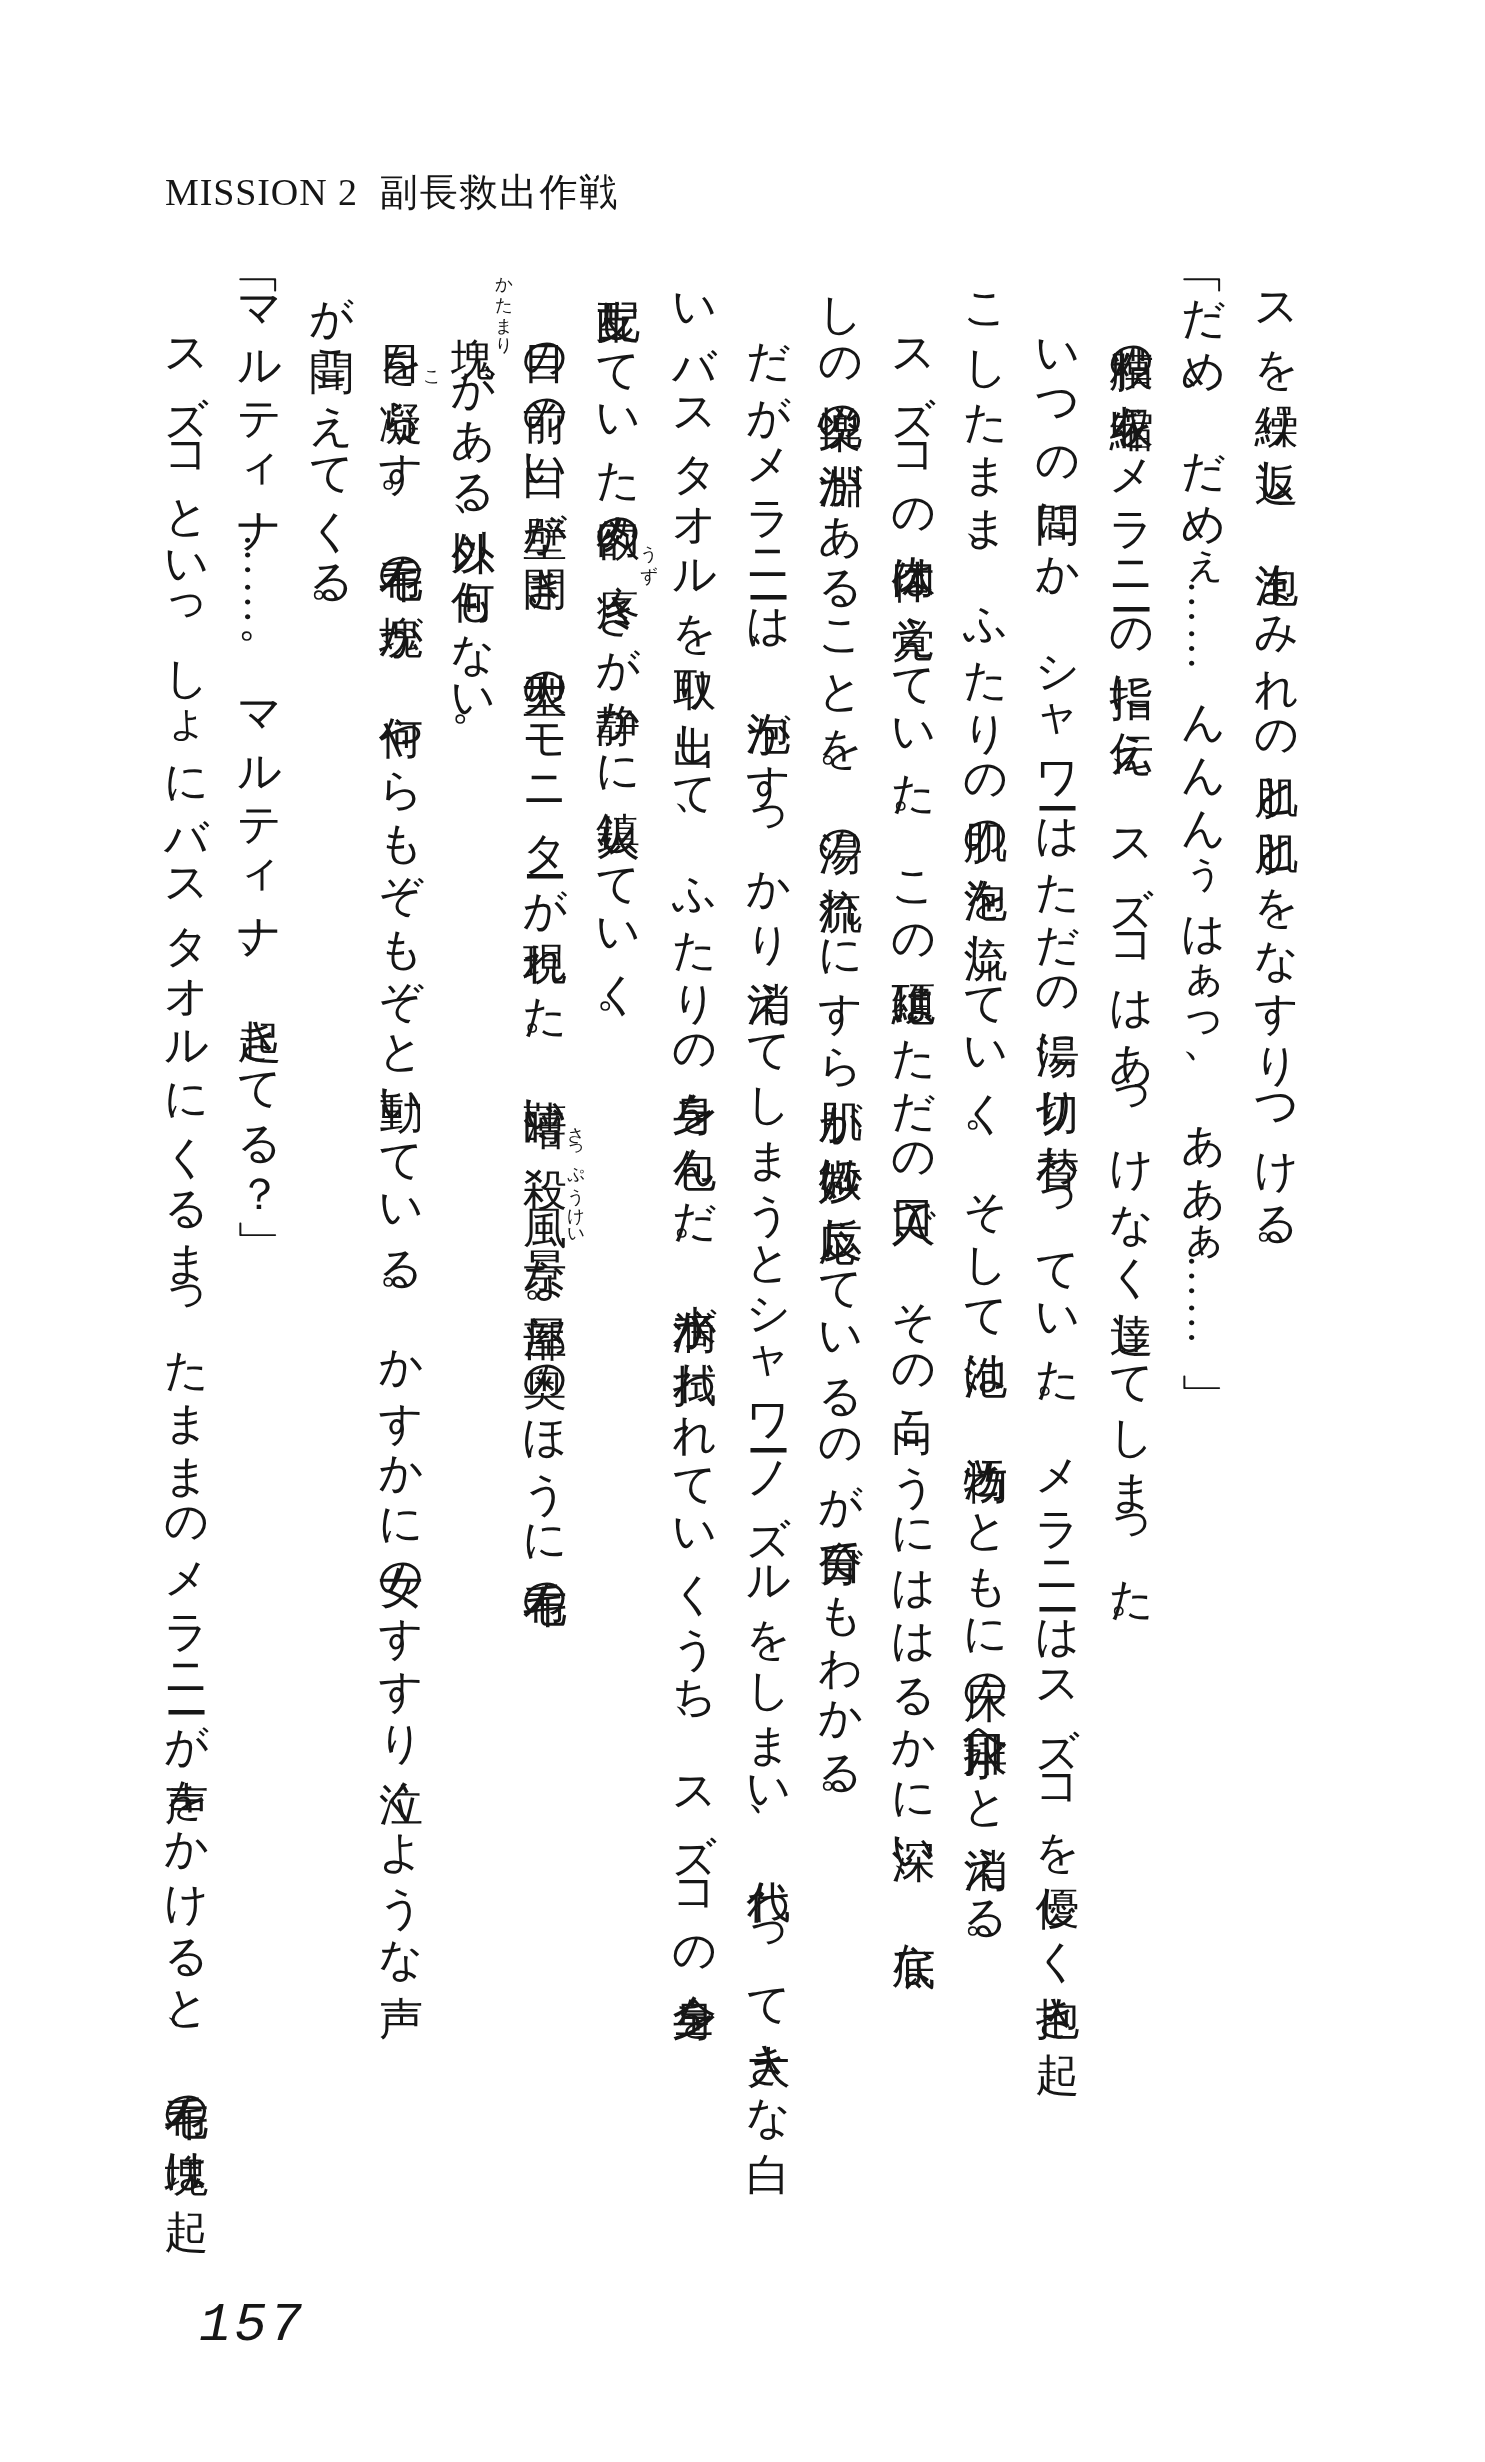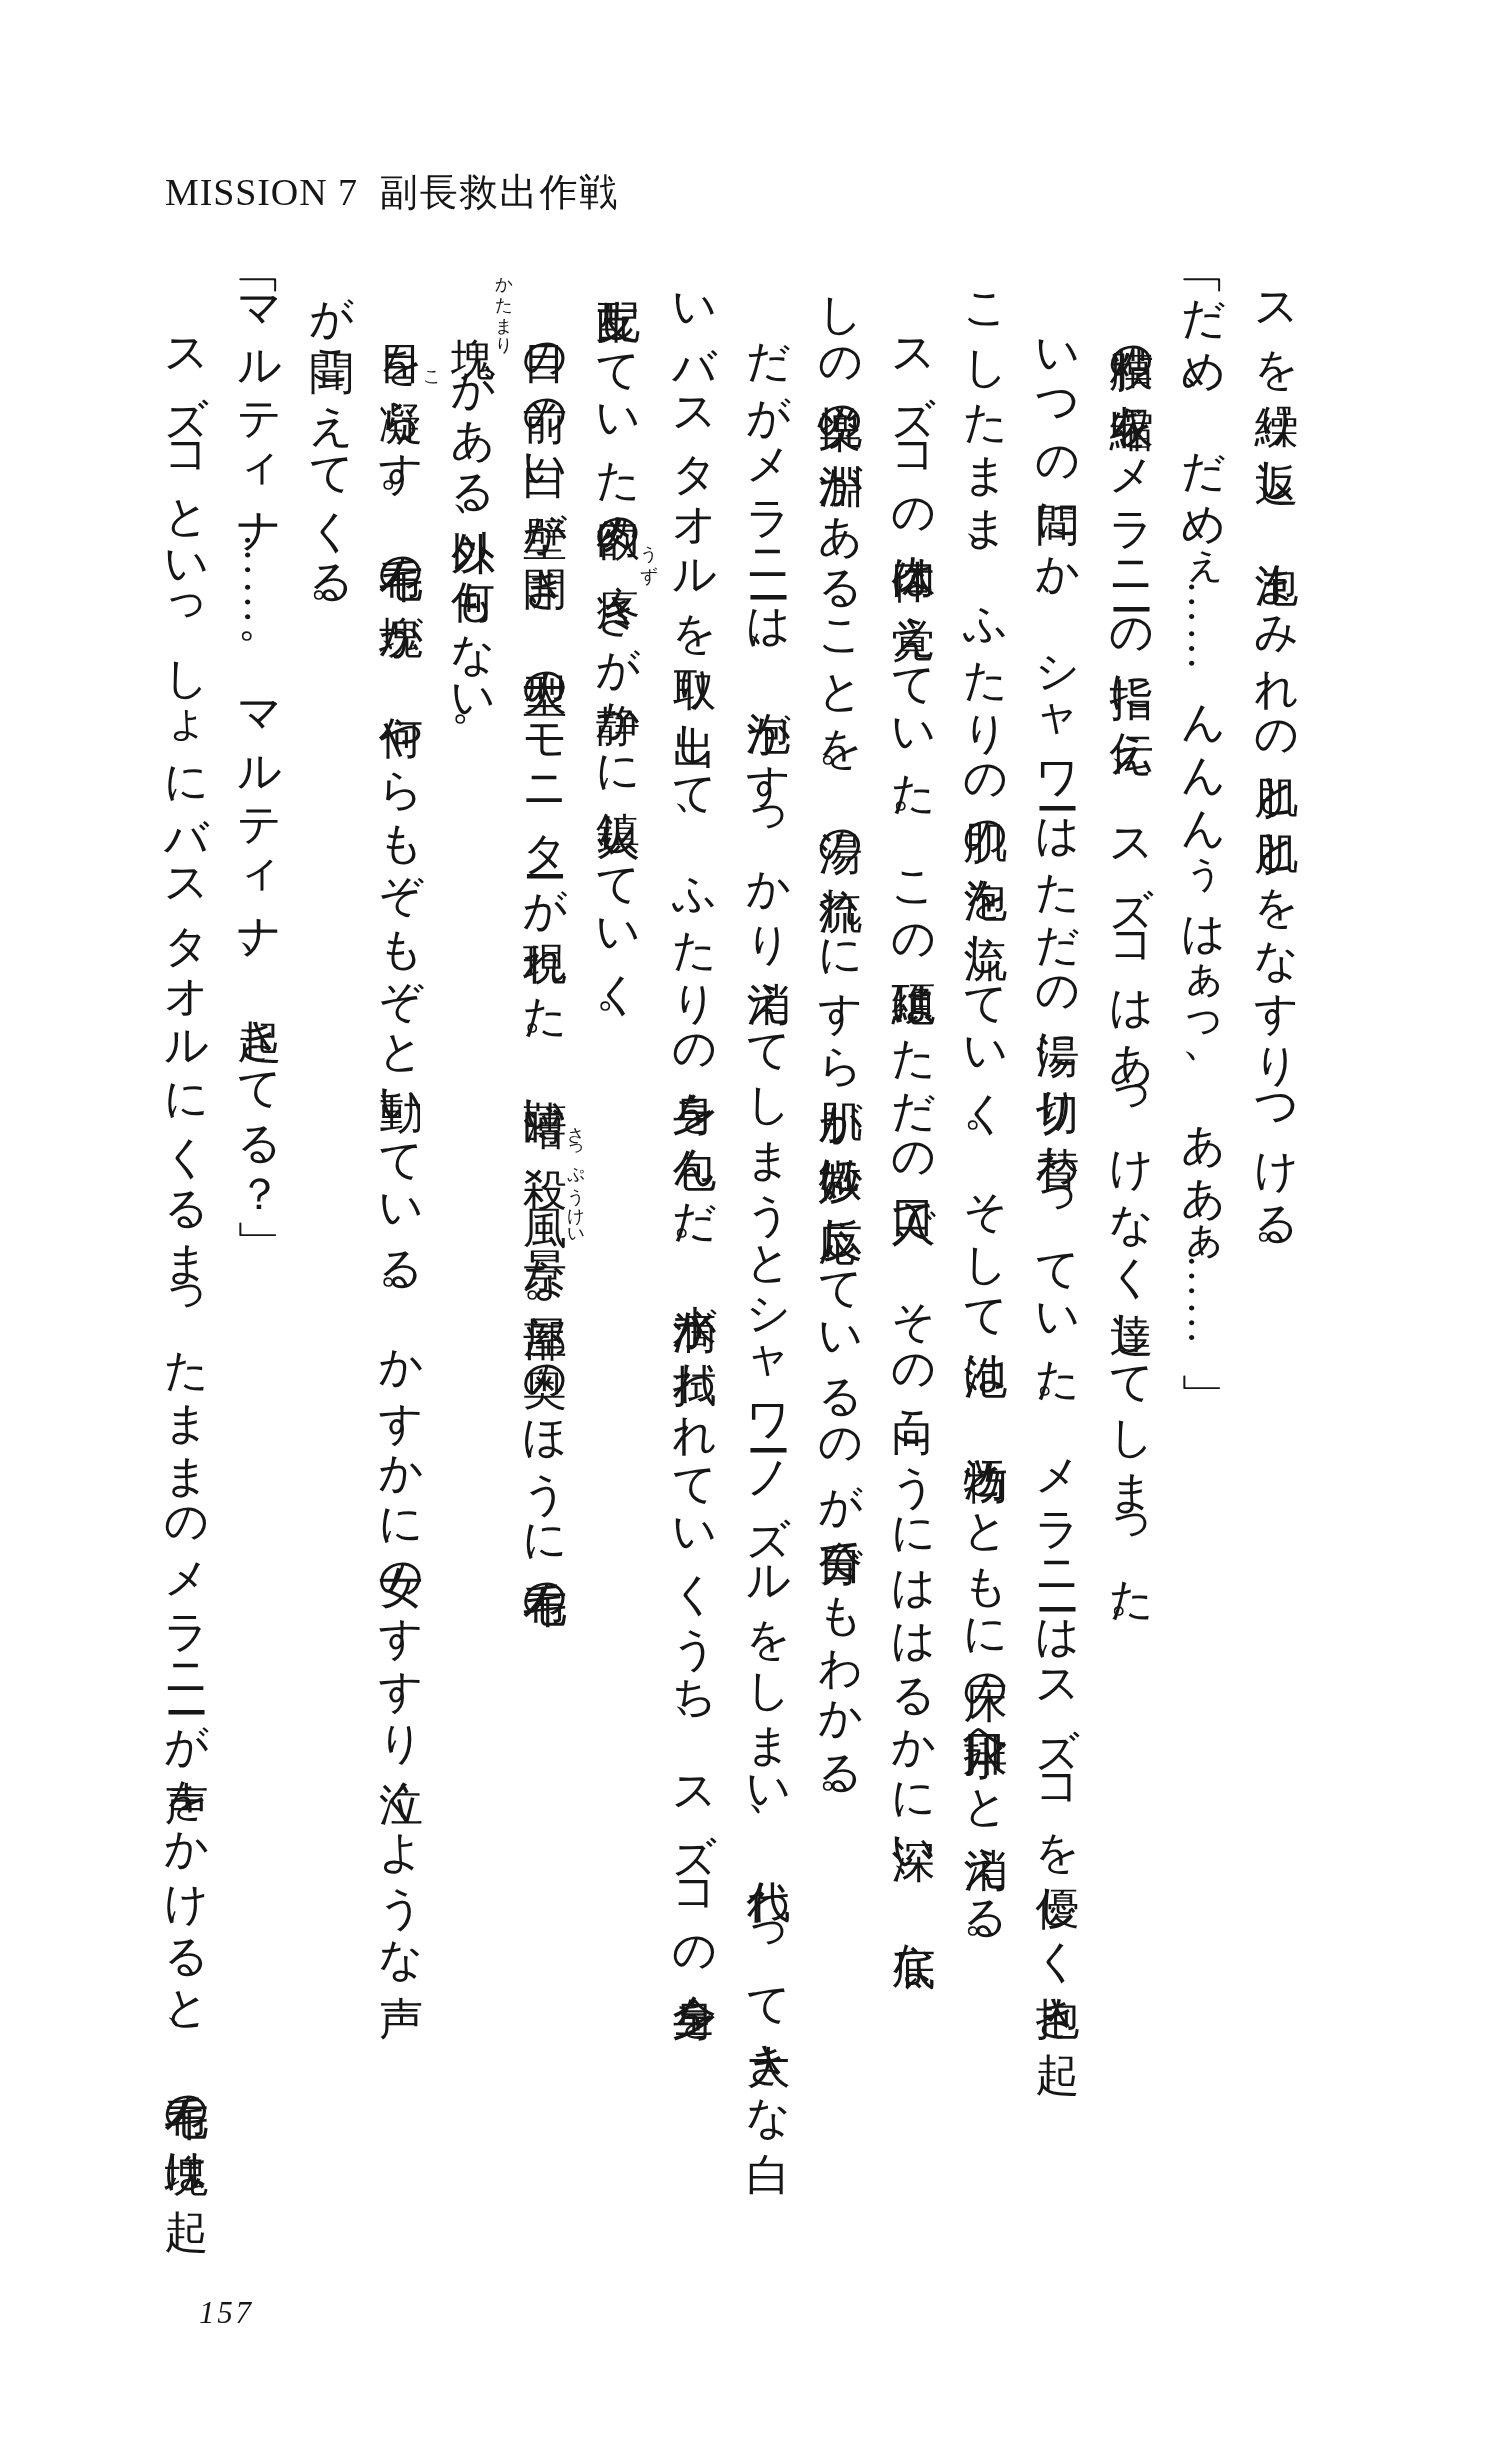--- a/index.html
+++ b/index.html
@@ -42,32 +42,33 @@
   ruby { ruby-position: over; }
   rt {
     font-size: 17.6px;
     letter-spacing: 0;
     font-weight: normal;
   }
   .page-number {
     position: absolute;
     left: 199px;
     top: 2295px;
-    font-size: 31px;
+    font-size: 54px;
     font-style: italic;
     letter-spacing: 2.8px;
+    font-family: Liberation Mono, monospace;
   }
 </style>
 </head>
 <body>
 
 <div class="page">
 
   <div class="chapter-header">
-    <span class="mission">MISSION 7</span><span class="title">副長救出作戦</span>
+    <span class="mission">MISSION 2</span><span class="title">副長救出作戦</span>
   </div>
 
   <div class="body-text">
       <div class="tcol" style="left: 1240px;"><span>スを繰り返し、泡まみれの肌と肌とをなすりつける。</span></div>
       <div class="tcol" style="left: 1167px;"><span>「だめ、だめぇ……んんんぅはぁっ、ああぁ……」</span></div>
       <div class="tcol indent" style="left: 1095px;"><span>粘膜の収縮をメラニーの指に伝え、スズコはあっけなく達してしまった。</span></div>
       <div class="tcol indent" style="left: 1021px;"><span>いつの間にか、シャワーはただの湯に切り替わっていた。メラニーはスズコを優しく抱き起</span></div>
       <div class="tcol" style="left: 949px;"><span>こしたまま、ふたりの肌の泡を流していく。そして泡は、汚物とともに床の排水口へと消える。</span></div>
       <div class="tcol indent" style="left: 877px;"><span>スズコの肉体は覚えていた。この絶頂はただの入口で、その向こうにははるかに深い、底な</span></div>
       <div class="tcol" style="left: 804px;"><span>しの悦楽の淵があることを。湯の流れにすら肌が微妙に反応しているのが自分でもわかる。</span></div>

